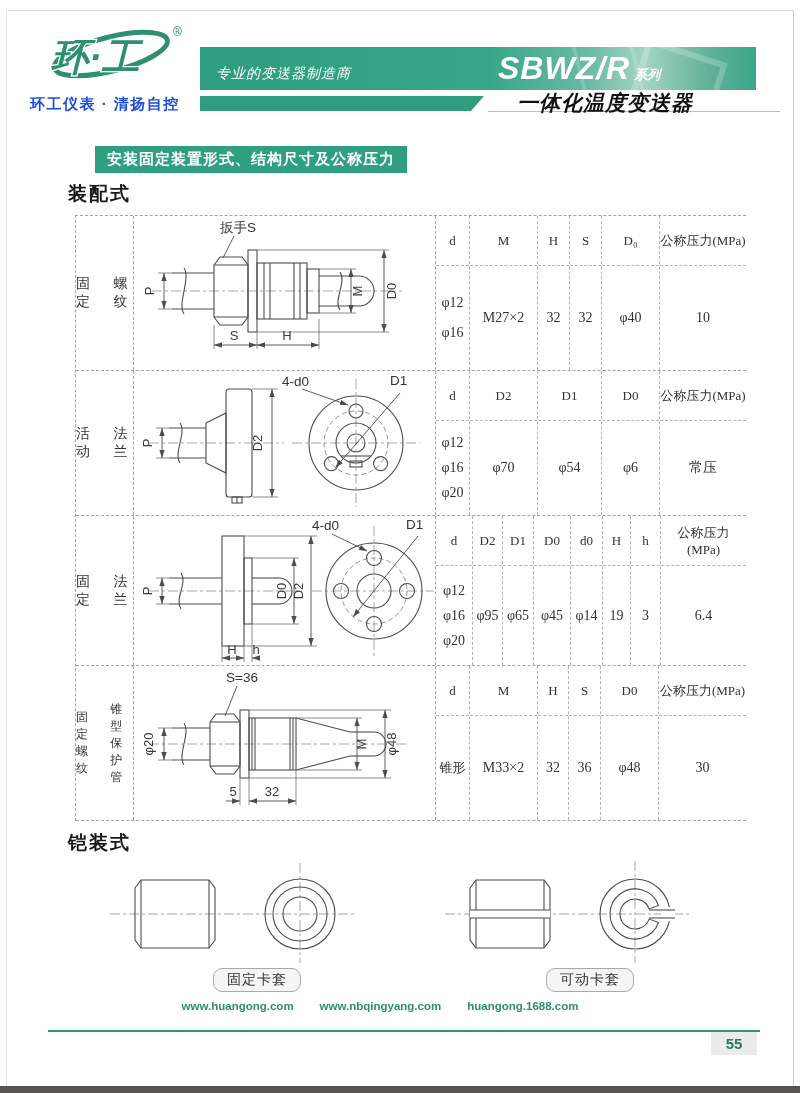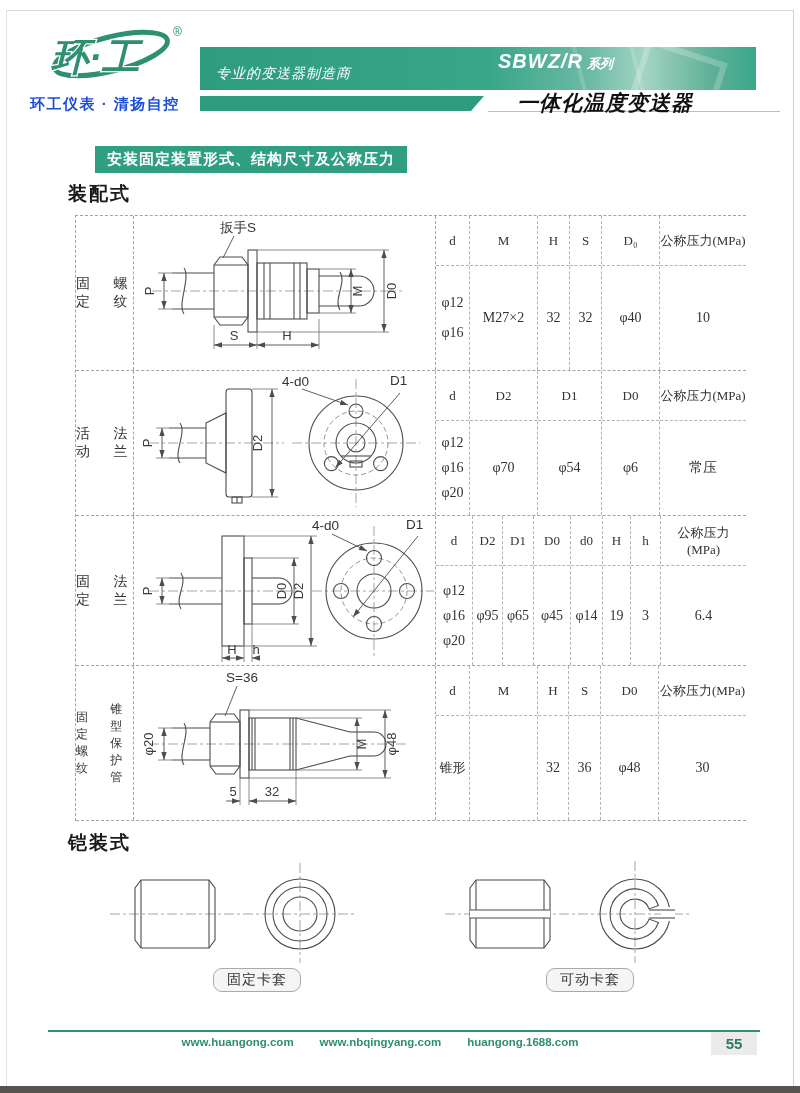--- a/index.html
+++ b/index.html
@@ -13,21 +13,21 @@
 
   
   .logo-caption{position:absolute;left:30px;top:95px;width:200px;color:#1d4ed8;
       font-weight:bold;font-size:15px;letter-spacing:1.5px;white-space:nowrap;}
   .banner{position:absolute;left:200px;top:47px;width:556px;height:43px;overflow:hidden;
       background:linear-gradient(90deg,#2d9c7f 0%,#38a689 52%,#6cbaa4 70%,#a4d4c4 80%,#5eb096 92%,#3aa78b 100%);}
   .chip1{position:absolute;right:36px;top:2px;width:72px;height:52px;border:6px solid rgba(255,255,255,0.22);transform:rotate(18deg);}
   .chip2{position:absolute;right:118px;top:-14px;width:52px;height:62px;border:4px solid rgba(255,255,255,0.16);transform:rotate(-14deg);}
   .slogan{position:absolute;left:16px;bottom:7px;color:#fff;font-size:14px;font-style:italic;letter-spacing:1px;}
   .series{position:absolute;left:298px;top:3px;color:#fff;font-style:italic;white-space:nowrap;}
-  .series .big{font-size:20px;font-weight:bold;letter-spacing:1px;}
+  .series .big{font-size:32px;font-weight:bold;letter-spacing:1px;}
   .series .suf{font-size:13px;font-weight:bold;margin-left:4px;}
   .subbar{position:absolute;left:200px;top:96px;width:284px;height:15px;background:#2d9c7f;
       clip-path:polygon(0 0,100% 0,calc(100% - 13px) 100%,0 100%);}
   .subline{position:absolute;left:488px;top:111px;width:292px;height:1px;background:#bdbdbd;}
   .product{position:absolute;left:496px;top:89px;font-size:21px;font-weight:bold;font-style:italic;
       color:#111;letter-spacing:1px;white-space:nowrap;margin-left:21px;}
 
   .badge{position:absolute;left:95px;top:146px;background:#2f9e81;color:#fff;
       font-size:15px;font-weight:bold;padding:4px 12px;letter-spacing:1px;white-space:nowrap;}
   .sec-head{position:absolute;font-size:19px;font-weight:600;color:#1a1a1a;letter-spacing:2px;}
@@ -59,21 +59,21 @@
   svg .dash{stroke:#7a7a7a;stroke-width:0.8;stroke-dasharray:5 3;fill:none;}
   svg .an{font-family:"Liberation Sans","DejaVu Sans",sans-serif;font-size:13px;fill:#3b3b3b;}
   svg .co{font-family:"Liberation Sans","DejaVu Sans",sans-serif;font-size:13.5px;fill:#333;}
 
   
   .cap-box{position:absolute;border:1px solid #a9a9a9;border-radius:9px;background:#f5f5f5;
       font-size:14px;color:#333;padding:2px 13px;letter-spacing:1px;}
 
   
   .foot-line{position:absolute;left:48px;top:1030px;width:712px;height:2px;background:#2e9378;}
-  .foot-urls{position:absolute;left:0;top:1036px;width:760px;text-align:center;
+  .foot-urls{position:absolute;left:0;top:1000px;width:760px;text-align:center;
       color:#2e8f72;font-size:11.5px;font-weight:600;}
   .foot-urls span{margin:0 13px;}
   .page-num{position:absolute;left:711px;top:1032px;width:46px;height:23px;background:#ebebeb;
       color:#2c7a62;font-weight:bold;font-size:15px;text-align:center;line-height:23px;}
 </style>
 </head>
 <body>
 
 <div class="page">
   <div class="edge-top"></div>
@@ -450,20 +450,23 @@
       <div class="cell-data">
         <div class="dt">
           <div class="dt-col" style="flex:0 0 34px;">
               <div class="hd">d</div>
             <div class="vl" style="font-family:'Liberation Sans',sans-serif;font-size:13px;">
                 <span>锥形</span>
               </div>
             </div>
           <div class="dt-col" style="flex:0 0 68px;">
               <div class="hd">M</div>
+            <div class="vl">
+                <span>M33×2</span>
+              </div>
             </div>
           <div class="dt-col" style="flex:0 0 31px;">
               <div class="hd">H</div>
             <div class="vl">
                 <span>32</span>
               </div>
             </div>
           <div class="dt-col" style="flex:0 0 32px;">
               <div class="hd">S</div>
             <div class="vl">

